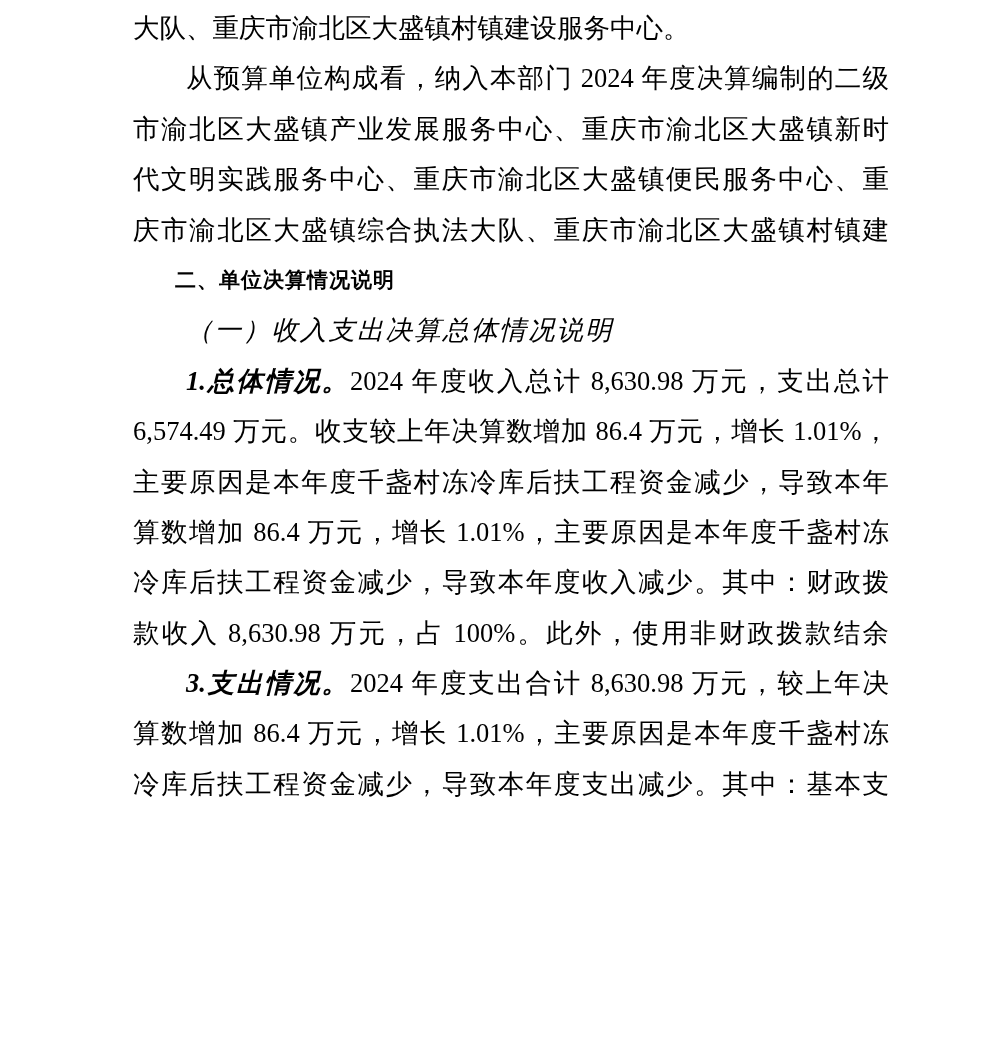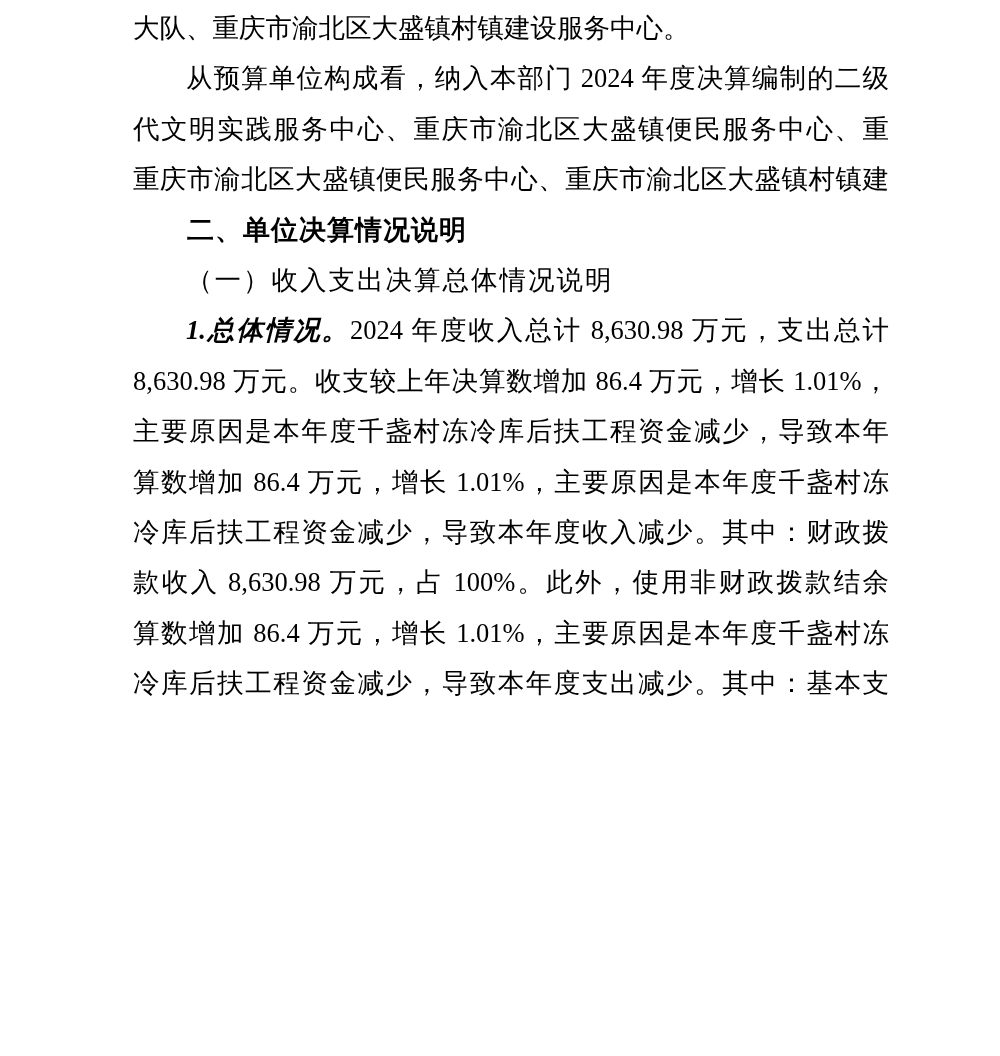--- a/index.html
+++ b/index.html
@@ -35,49 +35,54 @@
   .t-indent { text-indent: 2em; }
   
   .t-last { text-align: left; }
   .lead {
     font-weight: bold;
     font-style: italic;
   }
   .heading {
     font-family: "Liberation Sans", "DejaVu Sans", sans-serif;
     font-weight: bold;
-    font-size: 27px;
+    font-size: 21px;
     letter-spacing: 1px;
   }
   .subheading {
     font-family: "Liberation Serif", "DejaVu Serif", serif;
     letter-spacing: 2px;
+    font-style: italic;
   }
 </style>
 </head>
 <body>
 
 <div class="page">
 
   <div class="line t-last">大队、重庆市渝北区大盛镇村镇建设服务中心。</div>
 
   <div class="line t-indent t-fill">从预算单位构成看，纳入本部门 2024 年度决算编制的二级</div>
+  <div class="line t-fill">市渝北区大盛镇产业发展服务中心、重庆市渝北区大盛镇新时</div>
   <div class="line t-fill">代文明实践服务中心、重庆市渝北区大盛镇便民服务中心、重</div>
-  <div class="line t-fill">重庆市渝北区大盛镇便民服务中心、重庆市渝北区大盛镇村镇建</div>
+  <div class="line t-fill">庆市渝北区大盛镇综合执法大队、重庆市渝北区大盛镇村镇建</div>
 
   <div class="line t-indent heading">二、单位决算情况说明</div>
 
   <div class="line t-indent subheading">（一）收入支出决算总体情况说明</div>
 
   <div class="line t-indent t-fill">
     <span class="lead">1.总体情况。</span><span>2024 年度收入总计 8,630.98 万元，支出总计</span>
   </div>
-  <div class="line t-fill">8,630.98 万元。收支较上年决算数增加 86.4 万元，增长 1.01%，</div>
+  <div class="line t-fill">6,574.49 万元。收支较上年决算数增加 86.4 万元，增长 1.01%，</div>
   <div class="line t-fill">主要原因是本年度千盏村冻冷库后扶工程资金减少，导致本年</div>
 
   <div class="line t-fill">算数增加 86.4 万元，增长 1.01%，主要原因是本年度千盏村冻</div>
   <div class="line t-fill">冷库后扶工程资金减少，导致本年度收入减少。其中：财政拨</div>
   <div class="line t-fill">款收入 8,630.98 万元，占 100%。此外，使用非财政拨款结余</div>
 
+  <div class="line t-indent t-fill">
+    <span class="lead">3.支出情况。</span><span>2024 年度支出合计 8,630.98 万元，较上年决</span>
+  </div>
   <div class="line t-fill">算数增加 86.4 万元，增长 1.01%，主要原因是本年度千盏村冻</div>
   <div class="line t-fill">冷库后扶工程资金减少，导致本年度支出减少。其中：基本支</div>
 
 </div>
 
 </body></html>

